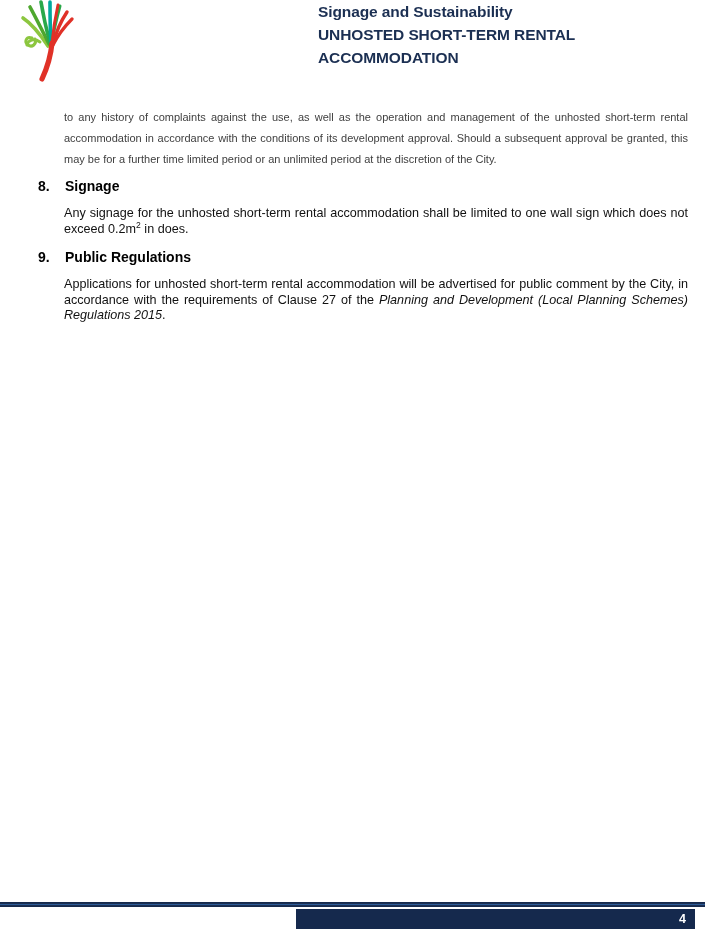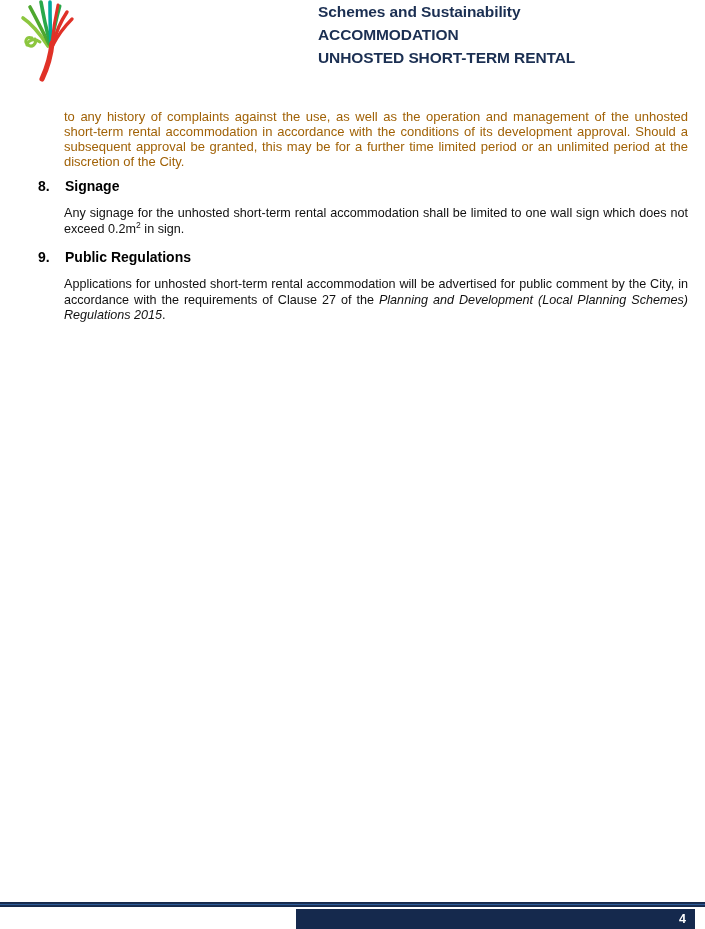--- a/index.html
+++ b/index.html
@@ -85,24 +85,24 @@
     position: absolute;
     left: 0;
     top: 92px;
     width: 705px;
   }
 
   .body-para {
     position: absolute;
     left: 64px;
     width: 624px;
-    font-size: 13px;
-    line-height: 15px;
+    font-size: 11px;
+    line-height: 21px;
     text-align: justify;
-    color: #a16207;
+    color: #404040;
   }
 
   .section {
     position: absolute;
     left: 0;
     width: 705px;
   }
   .section-heading {
     position: absolute;
     left: 38px;
@@ -202,37 +202,37 @@
         <path d="M34 44 C 35 31, 37 18, 40 5" stroke="#e03127" stroke-width="3.0" fill="none" stroke-linecap="round"></path>
 
         <path d="M34 43 C 33 54, 30 66, 24 79" stroke="#e03127" stroke-width="5.2" fill="none" stroke-linecap="round"></path>
       </svg>
     </div>
 
 
   </div>
 
   <div class="header-title">
-    <div class="header-title-line">Schemes and Sustainability</div>
+    <div class="header-title-line">Signage and Sustainability</div>
+    <div class="header-title-line">UNHOSTED SHORT-TERM RENTAL</div>
     <div class="header-title-line">ACCOMMODATION</div>
-    <div class="header-title-line">UNHOSTED SHORT-TERM RENTAL</div>
   </div>
 
 </div>
 
 <div class="page-body">
 
   <p class="body-para" style="top: 4px;">to any history of complaints against the use, as well as the operation and management of the unhosted short-term rental accommodation in accordance with the conditions of its development approval. Should a subsequent approval be granted, this may be for a further time limited period or an unlimited period at the discretion of the City.</p>
 
   <div class="section" style="top: 86px;">
     <div class="section-heading">
       <span class="section-num">8.</span><span class="section-title">Signage</span>
     </div>
     <div class="section-body" style="top: 28px;">
-      <span>Any signage for the unhosted short-term rental accommodation shall be limited to one wall sign which does not exceed 0.2m</span><sup>2</sup><span> in sign.</span>
+      <span>Any signage for the unhosted short-term rental accommodation shall be limited to one wall sign which does not exceed 0.2m</span><sup>2</sup><span> in does.</span>
     </div>
   </div>
 
   <div class="section" style="top: 157px;">
     <div class="section-heading">
       <span class="section-num">9.</span><span class="section-title">Public Regulations</span>
     </div>
     <div class="section-body" style="top: 28px;">
       <span>Applications for unhosted short-term rental accommodation will be advertised for public comment by the City, in accordance with the requirements of Clause 27 of the </span><span class="ital">Planning and Development (Local Planning Schemes) Regulations 2015</span><span>.</span>
     </div>

